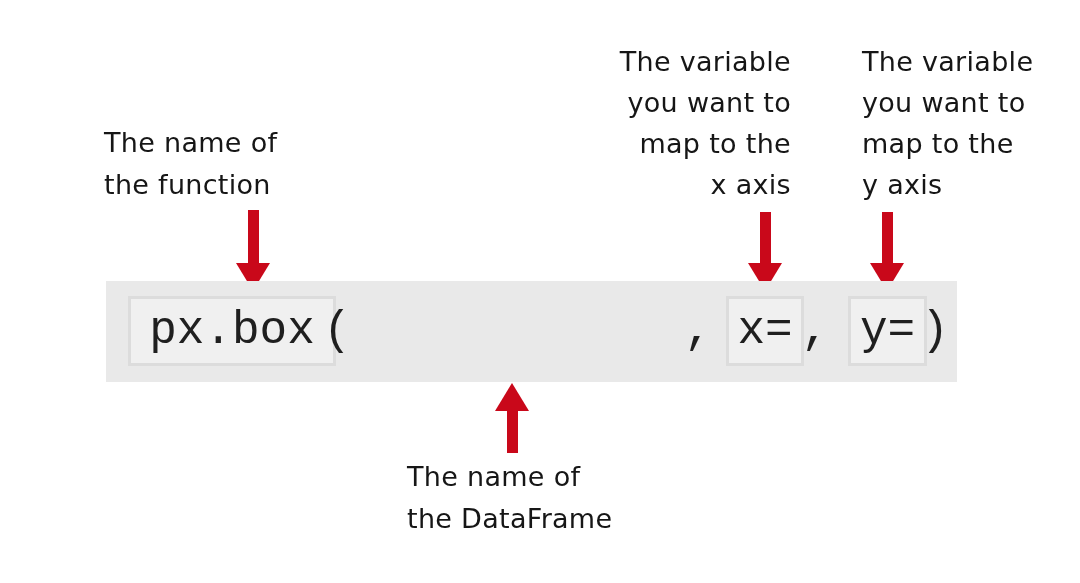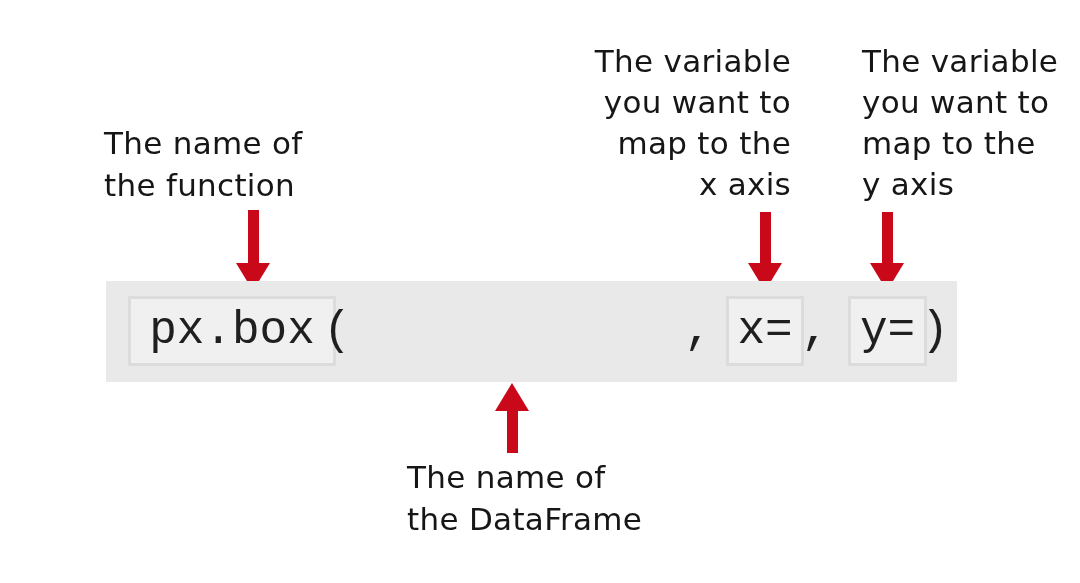--- a/index.html
+++ b/index.html
@@ -19,21 +19,21 @@
     height: 583px;
     background: var(--background);
     overflow: hidden;
     font-family: "DejaVu Sans", sans-serif;
   }
 
   
   .ann {
     position: absolute;
     color: var(--text);
-    font-size: 31px;
+    font-size: 27px;
     line-height: 41px;
     letter-spacing: 0.3px;
     white-space: pre-line;
     font-weight: 500;
   }
   .ann-function   { left: 104px; top: 122px; text-align: left;  line-height: 42px; }
   .ann-x-axis     { right: 289px; top: 41px; text-align: right; }
   .ann-y-axis     { left: 862px; top: 41px;  text-align: left;  }
   .ann-dataframe  { left: 407px; top: 456px; text-align: left;  line-height: 42px; }
 

